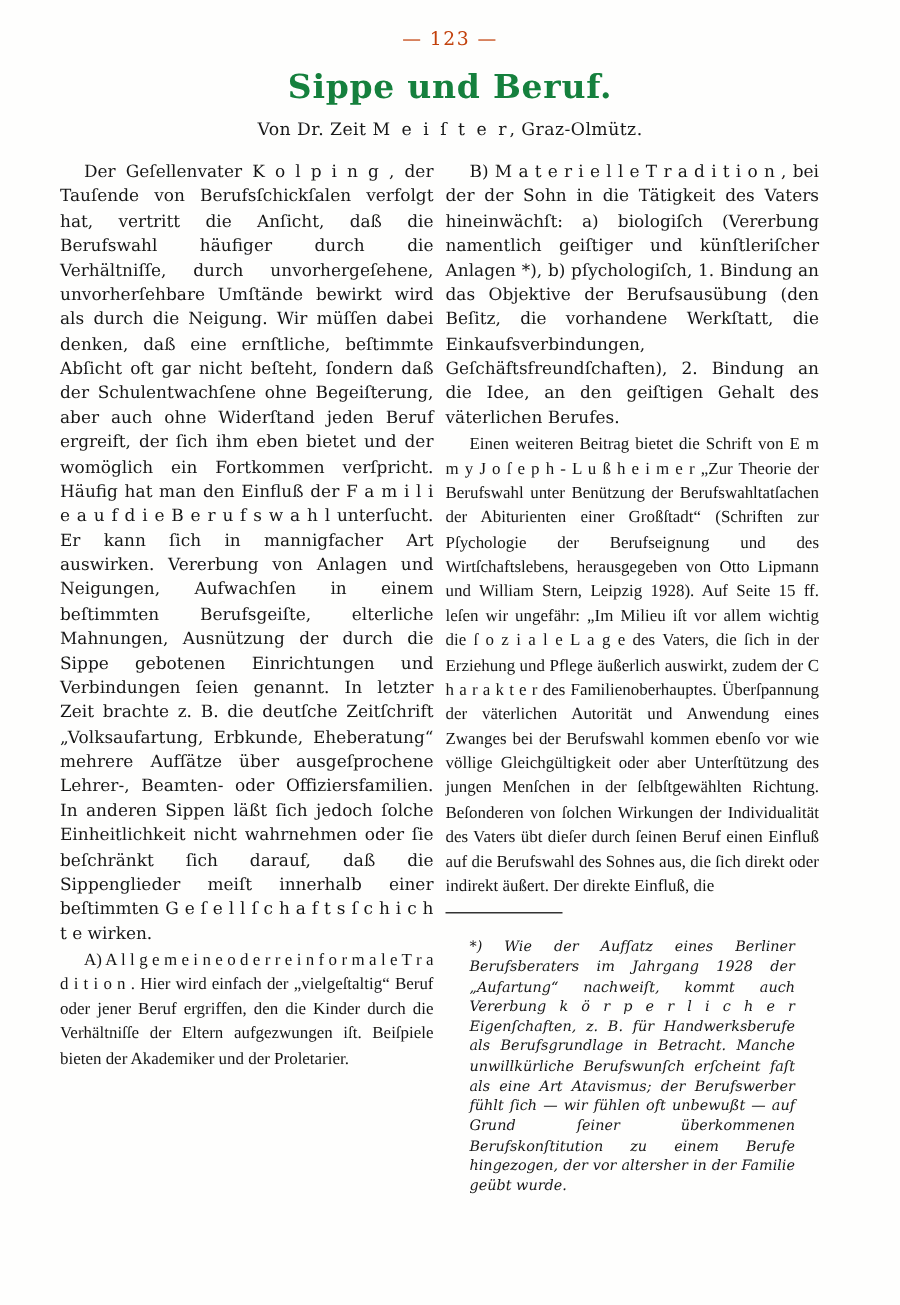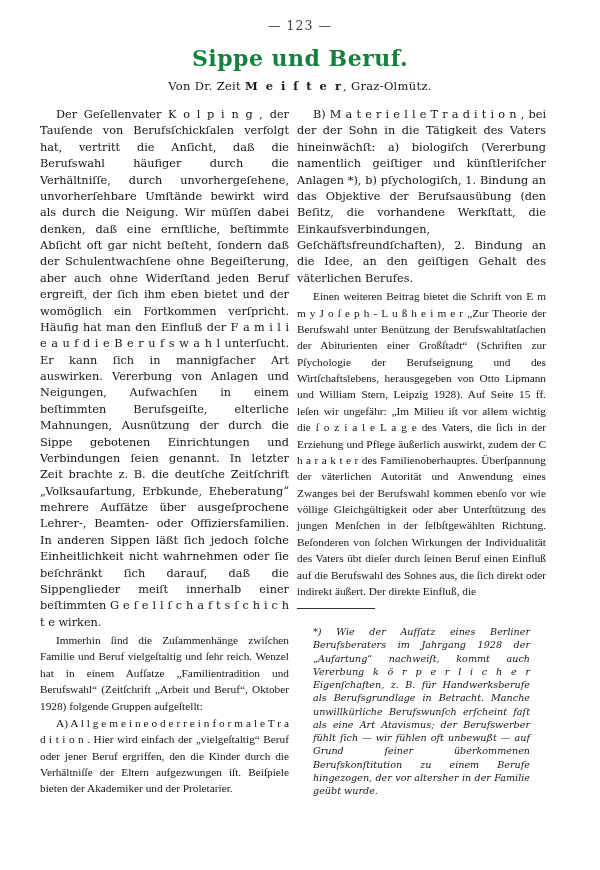--- a/index.html
+++ b/index.html
@@ -21,21 +21,21 @@
     box-sizing: border-box;
     padding: 18px 40px 10px 40px;
     background: #fefefd;
   }
   .page-number {
     text-align: center;
     font-size: 12.5px;
     letter-spacing: 1px;
     font-family: "DejaVu Serif", serif;
     margin-bottom: 12px;
-    color: #404040;
+    color: #c2410c;
   }
   .doc-title {
     text-align: center;
     font-size: 22px;
     font-weight: bold;
     font-family: "DejaVu Serif", serif;
     letter-spacing: 0.5px;
     margin: 6px 0 8px 0;
     color: #15803d;
   }
@@ -69,21 +69,20 @@
   }
   p.para + p.para {
     margin-top: 1px;
     font-family: Liberation Serif, serif;
   }
   .indent {
     text-indent: 16px;
   }
   .sp {
     letter-spacing: 1.9px;
-    font-weight: bold;
   }
   .footnote-rule {
     width: 78px;
     height: 1px;
     background: #333;
     margin: 9px 0 5px 0;
   }
   .footnote {
     font-size: 9.6px;
     line-height: 1.38;
@@ -104,21 +103,20 @@
   <div class="doc-title">Sippe und Beruf.</div>
 
   <div class="byline">
     <span>Von Dr. Zeit </span><span class="sp">M e i ſ t e r</span><span>, Graz-Olmütz.</span>
   </div>
 
   <div class="columns">
 
     <div class="col">
       <p class="para indent">Der Geſellenvater K o l p i n g , der Tauſende von Berufsſchickſalen verfolgt hat, vertritt die Anſicht, daß die Berufswahl häufiger durch die Verhältniſſe, durch unvorhergeſehene, unvorherſehbare Umſtände bewirkt wird als durch die Neigung. Wir müſſen dabei denken, daß eine ernſtliche, beſtimmte Abſicht oft gar nicht beſteht, ſondern daß der Schulentwachſene ohne Begeiſterung, aber auch ohne Widerſtand jeden Beruf ergreift, der ſich ihm eben bietet und der womöglich ein Fortkommen verſpricht. Häufig hat man den Einfluß der F a m i l i e a u f d i e B e r u f s w a h l unterſucht. Er kann ſich in mannigfacher Art auswirken. Vererbung von Anlagen und Neigungen, Aufwachſen in einem beſtimmten Berufsgeiſte, elterliche Mahnungen, Ausnützung der durch die Sippe gebotenen Einrichtungen und Verbindungen ſeien genannt. In letzter Zeit brachte z. B. die deutſche Zeitſchrift „Volksaufartung, Erbkunde, Eheberatung“ mehrere Aufſätze über ausgeſprochene Lehrer-, Beamten- oder Offiziersfamilien. In anderen Sippen läßt ſich jedoch ſolche Einheitlichkeit nicht wahrnehmen oder ſie beſchränkt ſich darauf, daß die Sippenglieder meiſt innerhalb einer beſtimmten G e ſ e l l ſ c h a f t s ſ c h i c h t e wirken.</p>
-      <p class="para indent">Immerhin ſind die Zuſammenhänge zwiſchen Familie und Beruf vielgeſtaltig und ſehr reich. Wenzel hat in einem Aufſatze „Familientradition und Berufswahl“ (Zeitſchrift „Arbeit und Beruf“, Oktober 1928) folgende Gruppen aufgeſtellt:</p>
       <p class="para indent">A) A l l g e m e i n e o d e r r e i n f o r m a l e T r a d i t i o n . Hier wird einfach der „vielgeſtaltig“ Beruf oder jener Beruf ergriffen, den die Kinder durch die Verhältniſſe der Eltern aufgezwungen iſt. Beiſpiele bieten der Akademiker und der Proletarier.</p>
     </div>
 
     <div class="col">
       <p class="para indent">B) M a t e r i e l l e T r a d i t i o n , bei der der Sohn in die Tätigkeit des Vaters hineinwächſt: a) biologiſch (Vererbung namentlich geiſtiger und künſtleriſcher Anlagen *), b) pſychologiſch, 1. Bindung an das Objektive der Berufsausübung (den Beſitz, die vorhandene Werkſtatt, die Einkaufsverbindungen, Geſchäftsfreundſchaften), 2. Bindung an die Idee, an den geiſtigen Gehalt des väterlichen Berufes.</p>
       <p class="para indent">Einen weiteren Beitrag bietet die Schrift von E m m y J o ſ e p h - L u ß h e i m e r „Zur Theorie der Berufswahl unter Benützung der Berufswahltatſachen der Abiturienten einer Großſtadt“ (Schriften zur Pſychologie der Berufseignung und des Wirtſchaftslebens, herausgegeben von Otto Lipmann und William Stern, Leipzig 1928). Auf Seite 15 ff. leſen wir ungefähr: „Im Milieu iſt vor allem wichtig die ſ o z i a l e L a g e des Vaters, die ſich in der Erziehung und Pflege äußerlich auswirkt, zudem der C h a r a k t e r des Familienoberhauptes. Überſpannung der väterlichen Autorität und Anwendung eines Zwanges bei der Berufswahl kommen ebenſo vor wie völlige Gleichgültigkeit oder aber Unterſtützung des jungen Menſchen in der ſelbſtgewählten Richtung. Beſonderen von ſolchen Wirkungen der Individualität des Vaters übt dieſer durch ſeinen Beruf einen Einfluß auf die Berufswahl des Sohnes aus, die ſich direkt oder indirekt äußert. Der direkte Einfluß, die</p>
       <div class="footnote-rule"></div>
       <p class="footnote">*) Wie der Aufſatz eines Berliner Berufsberaters im Jahrgang 1928 der „Aufartung“ nachweiſt, kommt auch Vererbung k ö r p e r l i c h e r Eigenſchaften, z. B. für Handwerksberufe als Berufsgrundlage in Betracht. Manche unwillkürliche Berufswunſch erſcheint faſt als eine Art Atavismus; der Berufswerber fühlt ſich — wir fühlen oft unbewußt — auf Grund ſeiner überkommenen Berufskonſtitution zu einem Berufe hingezogen, der vor altersher in der Familie geübt wurde.</p>
     </div>
 

